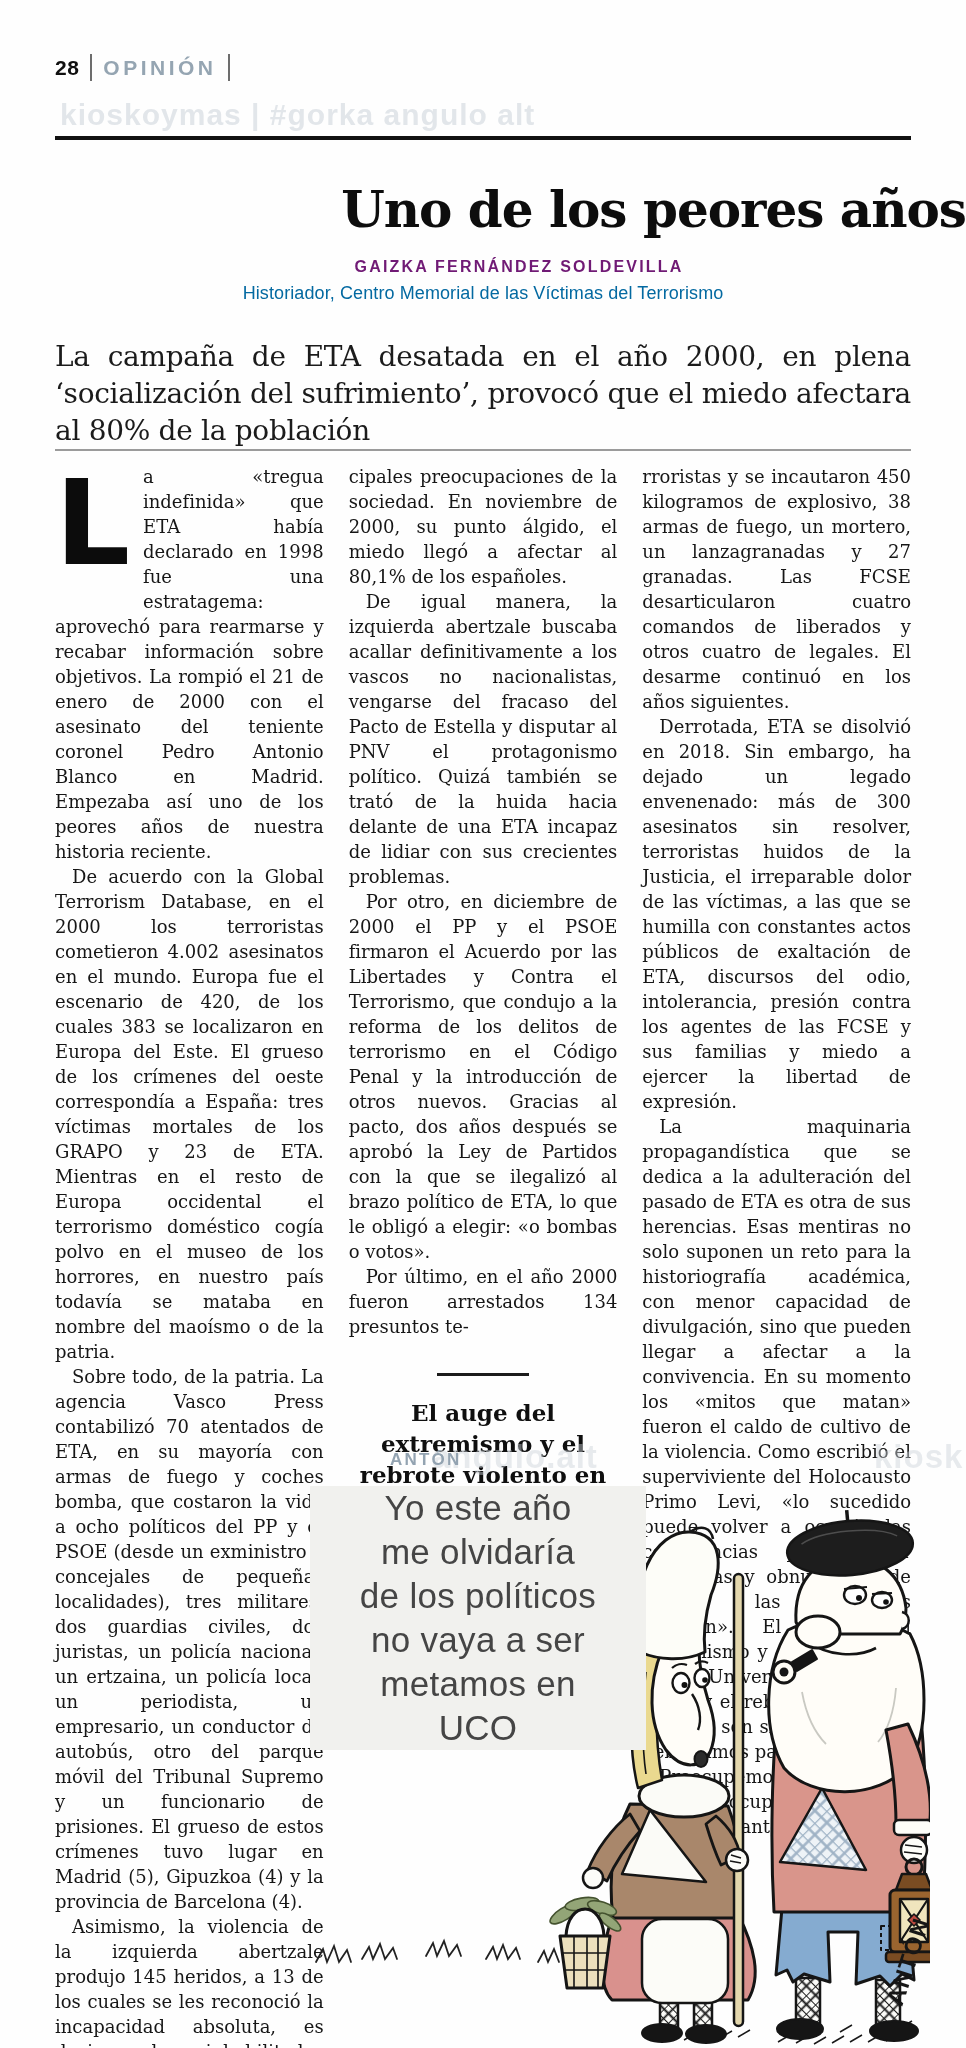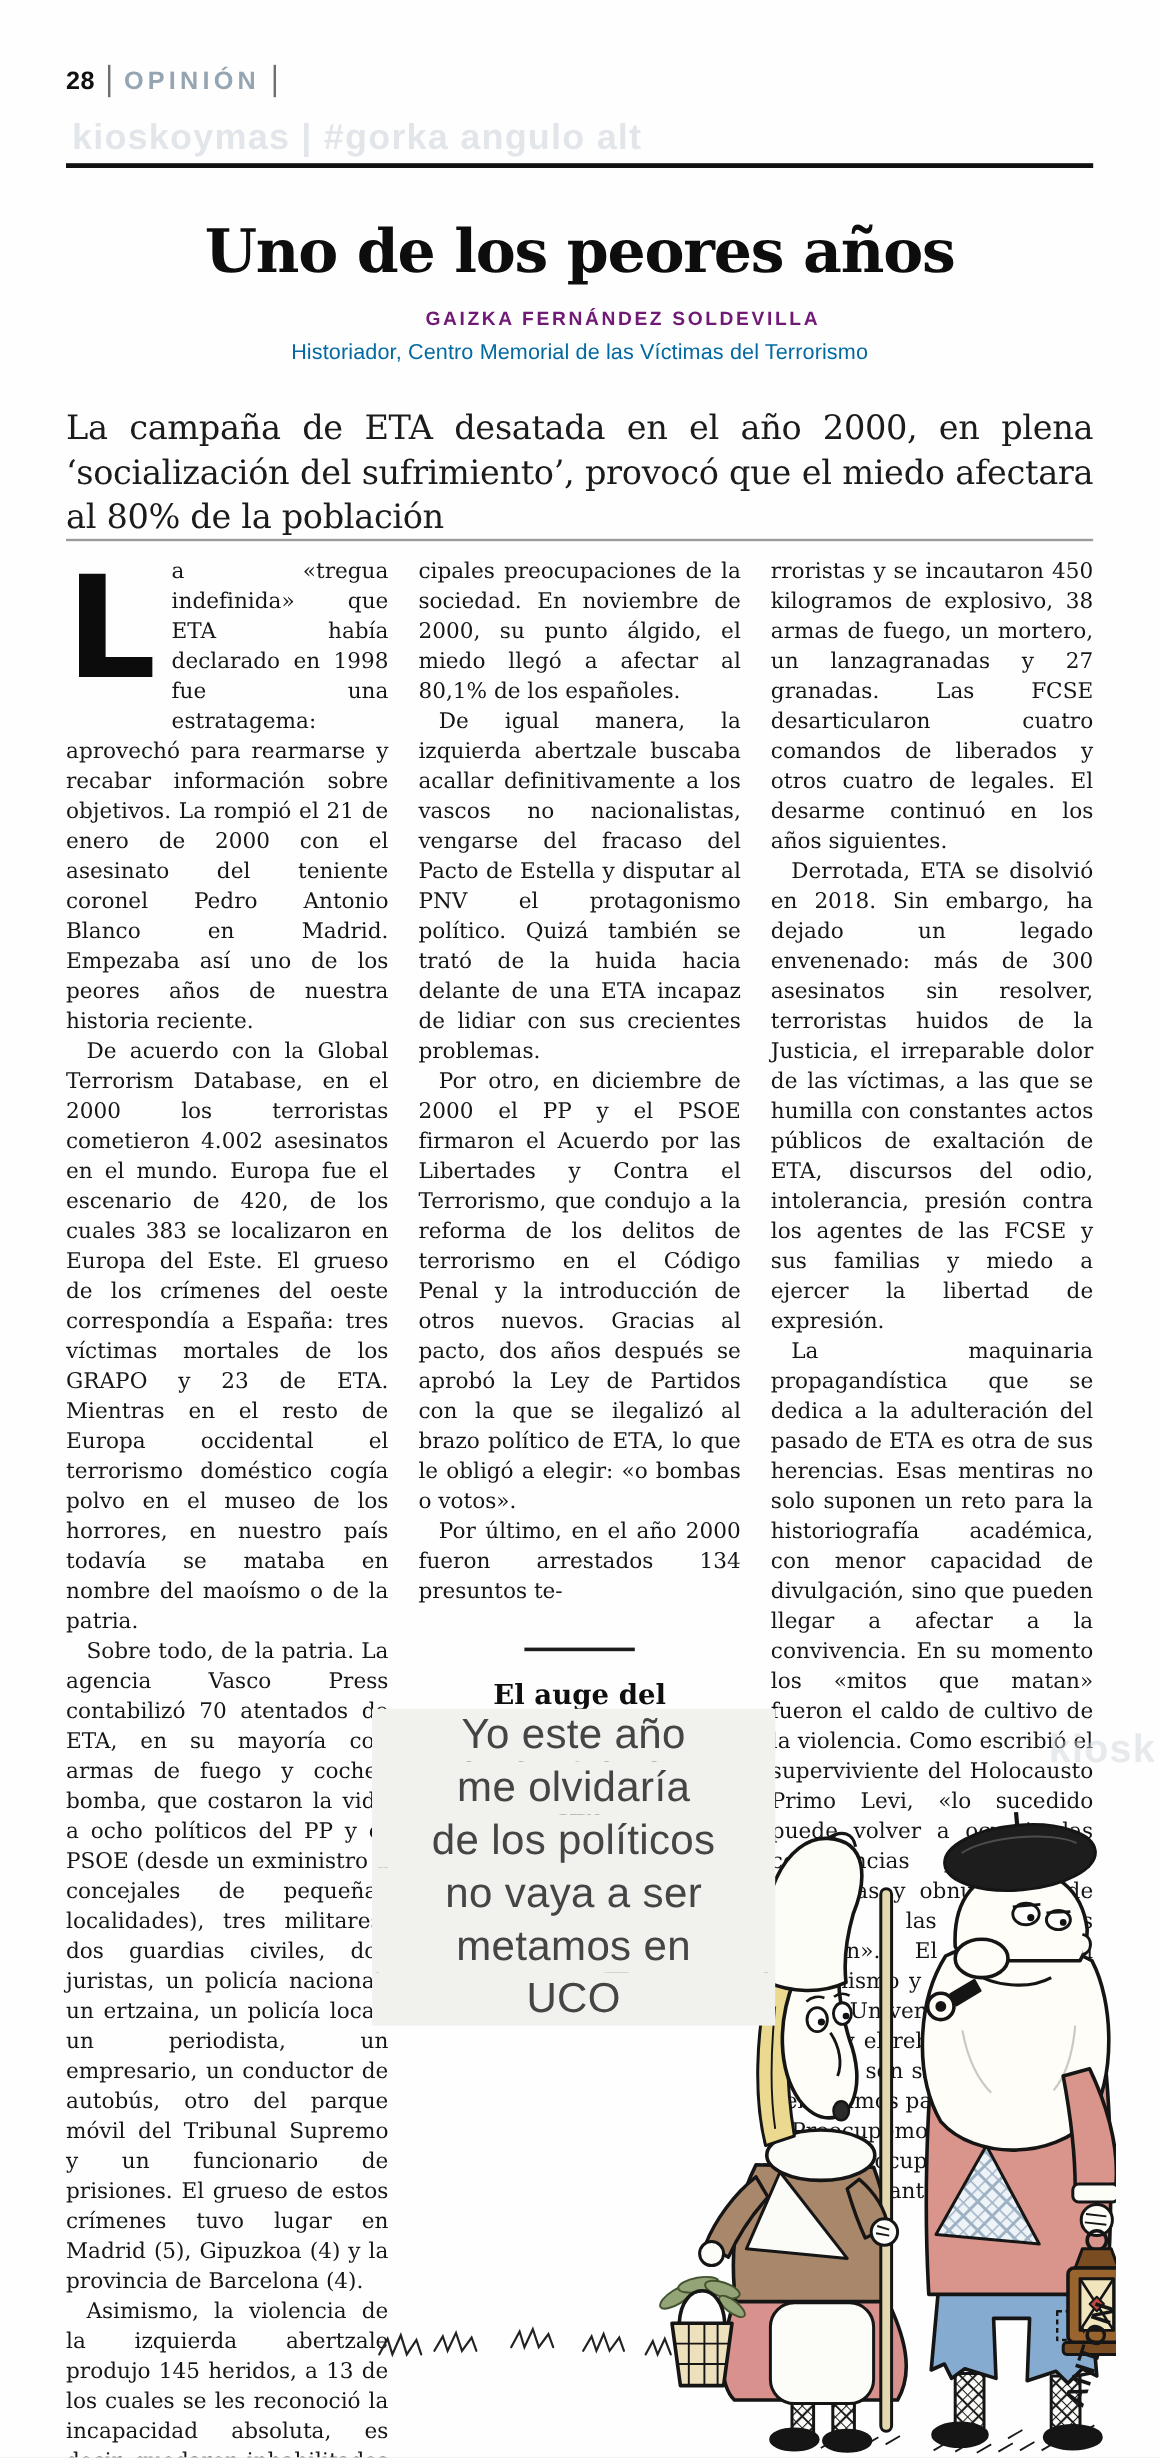--- a/index.html
+++ b/index.html
@@ -13,21 +13,21 @@
   .hdr .sec{font:800 21px "Liberation Sans",sans-serif;letter-spacing:3.5px;color:#95a5b2;}
 
   .wm{position:absolute;font:800 30px "Liberation Sans",sans-serif;color:#ccd3da;opacity:.55;
       letter-spacing:1px;white-space:nowrap;}
   .wm-top{top:98px;left:60px;}
   .wm-cl{top:1438px;left:432px;font-size:33px;opacity:.45;}
   .wm-cr{top:1438px;left:874px;font-size:33px;opacity:.45;}
 
   .top-rule{position:absolute;top:136px;left:55px;width:856px;height:4px;background:#111;}
 
-  .title{position:absolute;top:148px;left:0;width:966px;text-align:center;
+  .title{position:absolute;top:148px;left:0;width:966px;text-align:right;
          font:700 50px/1.1 "DejaVu Serif",serif;letter-spacing:-1px;color:#0d0d0d;}
 
   .author{position:absolute;top:258px;left:0;width:966px;text-align:center;
           font:800 16px "Liberation Sans",sans-serif;letter-spacing:2.2px;color:#701a75;margin-left:36px;}
   .role{position:absolute;top:283px;left:0;width:966px;text-align:center;
         font:400 18px "Liberation Sans",sans-serif;color:#0369a1;letter-spacing:.1px;}
 
   .lede{position:absolute;top:338px;left:55px;width:856px;
         font:400 28px/37px "DejaVu Serif",serif;color:#1b1b1b;text-align:justify;letter-spacing:-.3px;}
   .lede-rule{position:absolute;top:449px;left:55px;width:856px;height:2px;background:#9b9b9b;}
@@ -40,21 +40,21 @@
   .dropcap{float:left;width:76px;height:122px;margin:5px 12px 2px 0;
            font:900 118px/0.92 "DejaVu Sans",sans-serif;color:#0c0c0c;}
 
   .pullquote{margin:34px auto 0;width:254px;text-align:center;}
   .pq-rule{width:92px;height:2.5px;background:#1c1c1c;margin:0 auto 21px;}
   .pq-line{font:700 23px/31px "DejaVu Serif",serif;color:#0f0f0f;text-indent:0;}
 
   
   .credit{position:absolute;top:1450px;left:390px;
           font:800 17px "Liberation Sans",sans-serif;letter-spacing:2.2px;color:#93a3b1;}
-  .speech{position:absolute;top:1424px;left:310px;width:336px;text-align:center;z-index:3;
+  .speech{position:absolute;top:1486px;left:310px;width:336px;text-align:center;z-index:3;
           font:400 35px/44px "Liberation Sans",sans-serif;color:#454545;letter-spacing:.3px;}
   .speech div{background:#f1f1ee;}
   .cartoon{position:absolute;top:1462px;left:310px;width:620px;height:586px;z-index:2;}
 </style>
 </head>
 <body>
 
 <div class="page">
 
   <div class="hdr">

